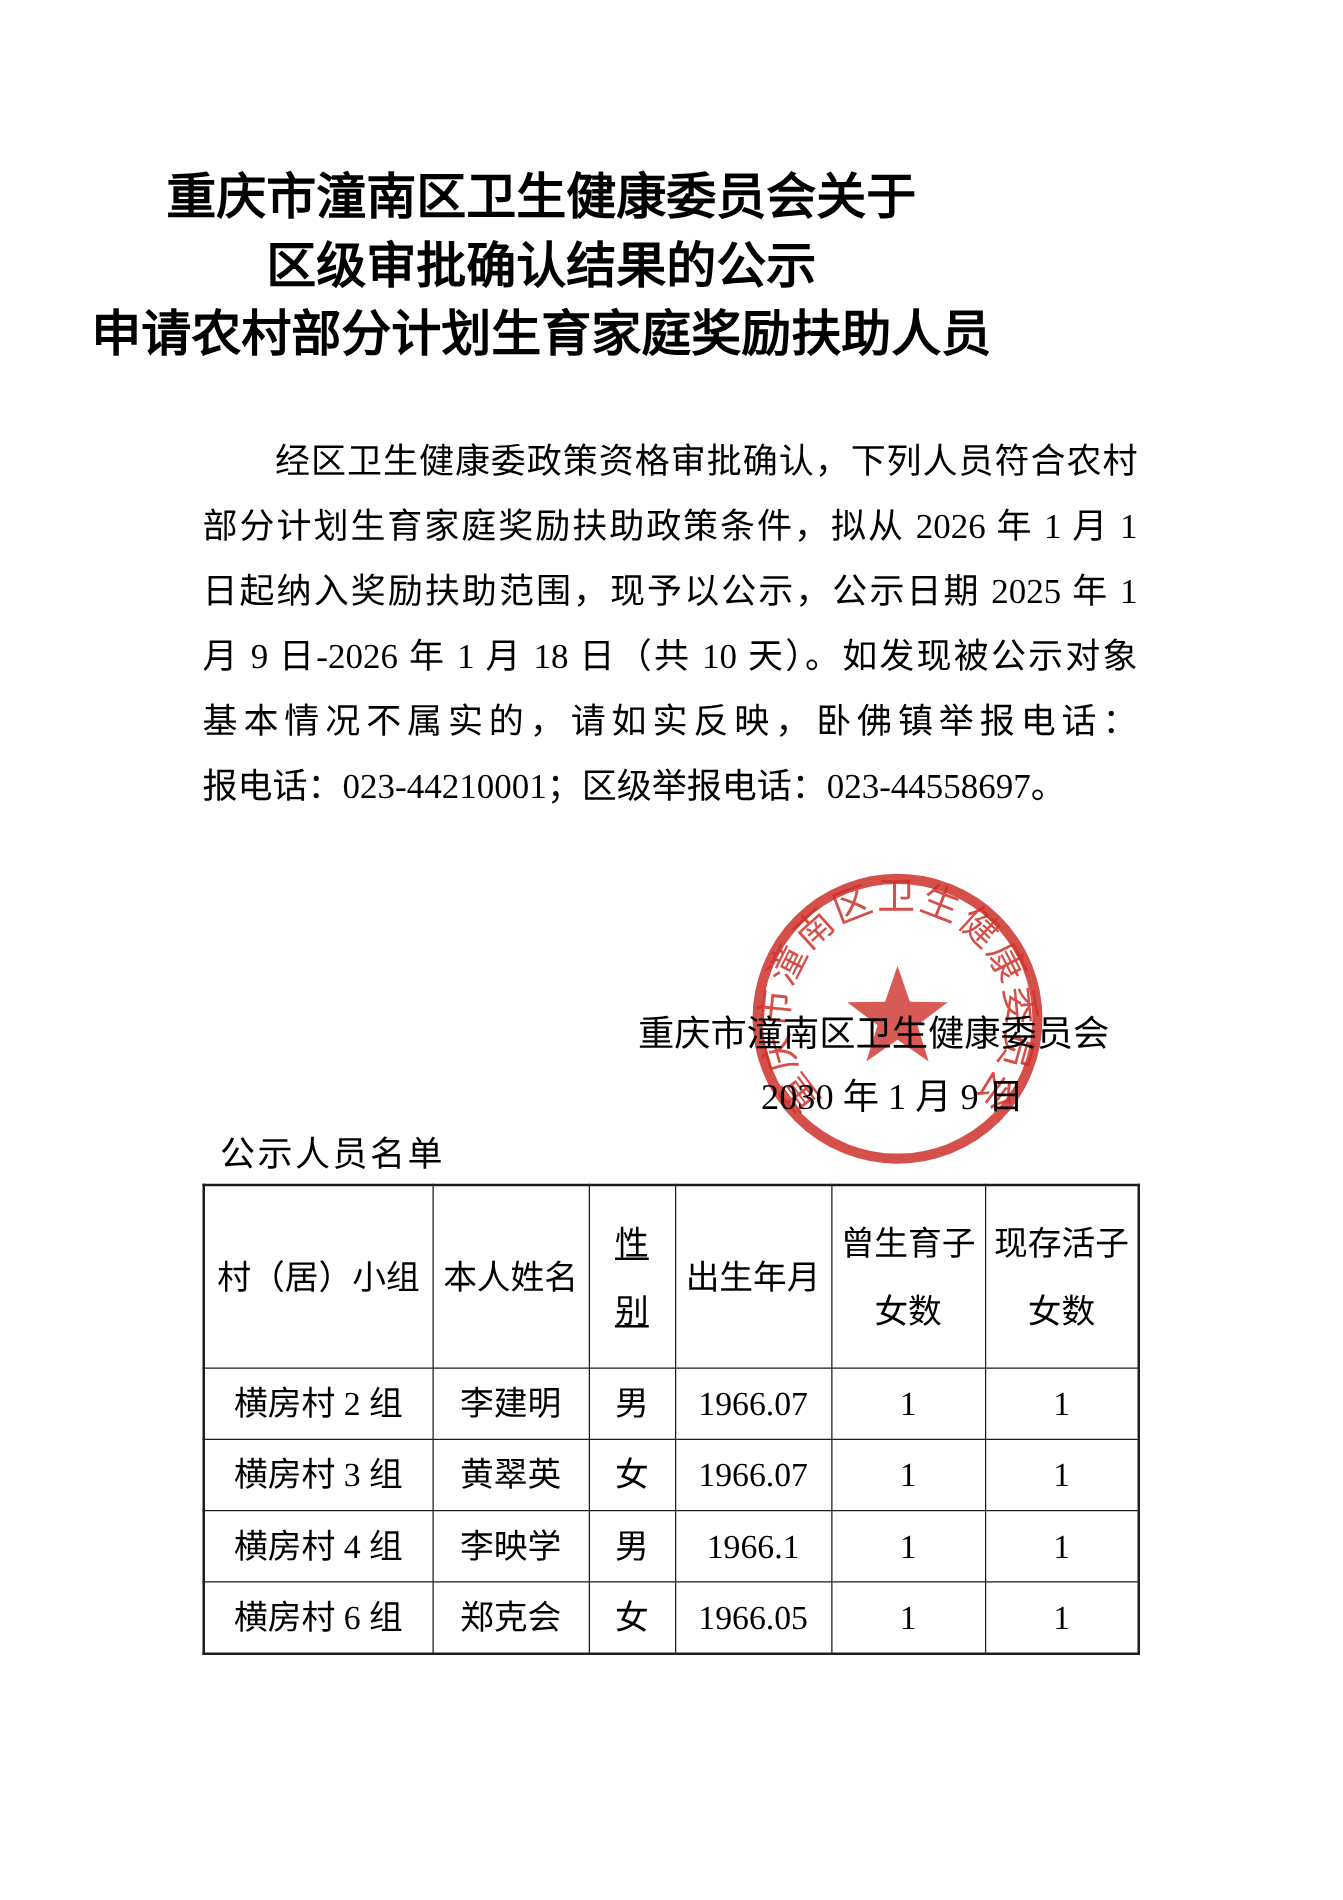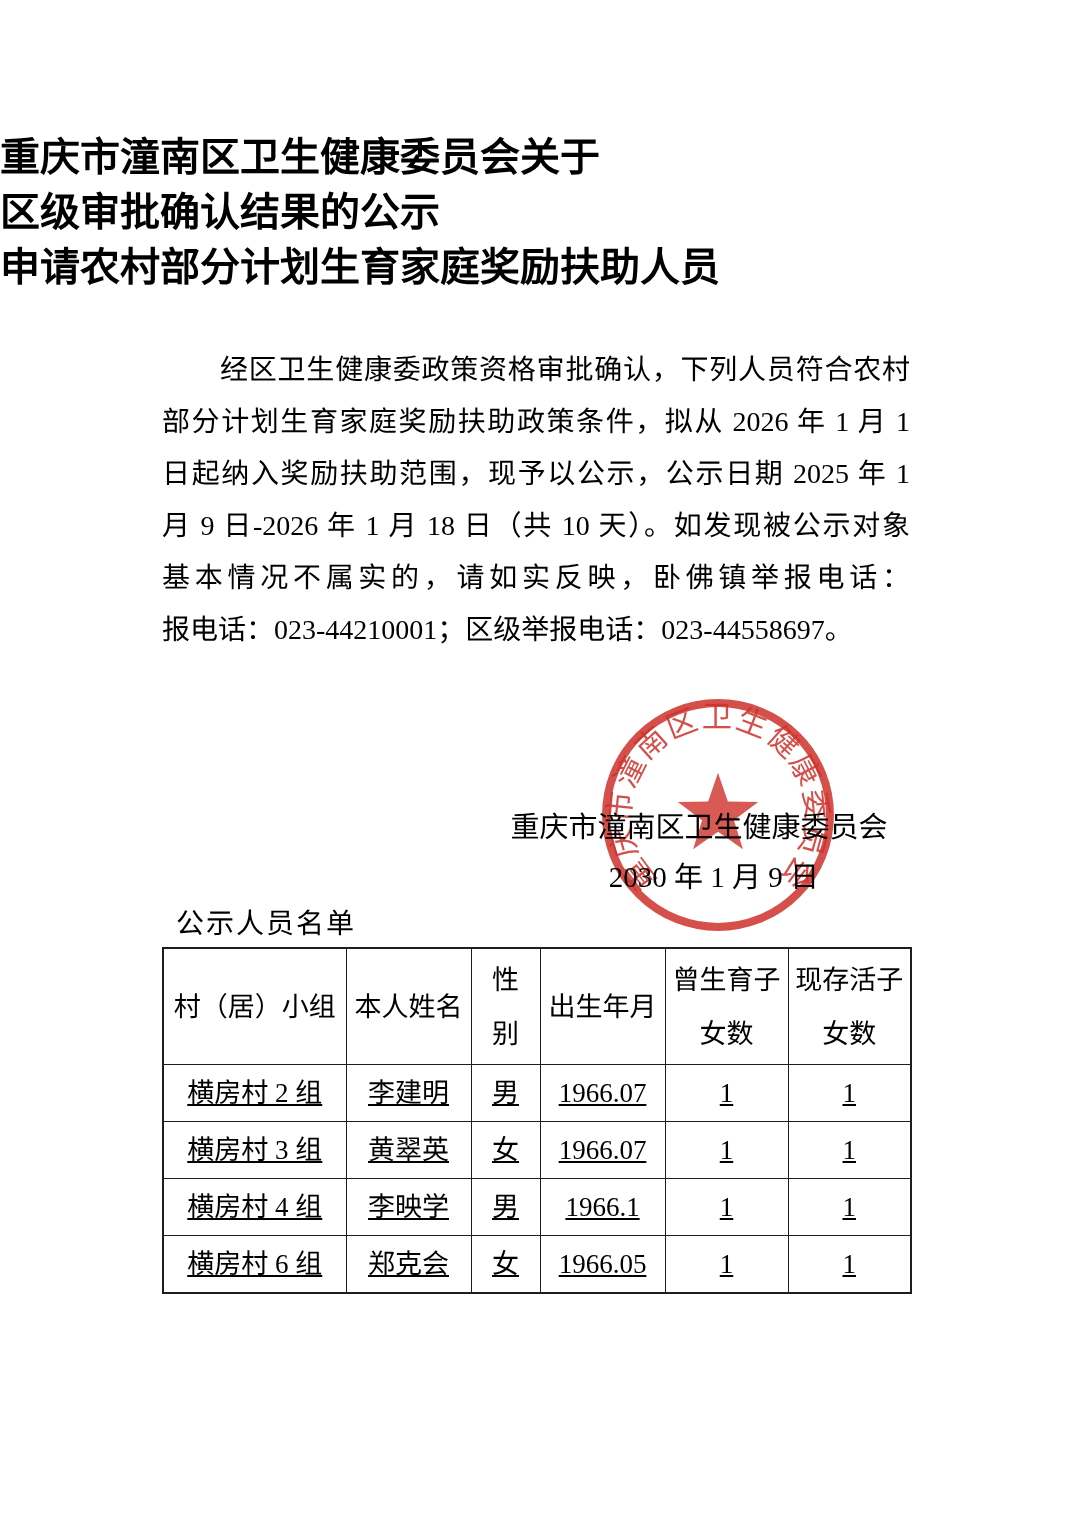--- a/index.html
+++ b/index.html
@@ -2,41 +2,41 @@
 <html lang="zh-CN"><head>
 <meta charset="utf-8">
 <style>
   html,body { margin:0; padding:0; background:#ffffff; }
   .page {
     position:relative; width:1074px; height:1520px; background:#ffffff;
     font-family:"Liberation Serif","DejaVu Serif",serif; color:#000; overflow:hidden;
   }
   .doc-title {
     position:absolute; top:130px; left:0; width:866px;
-    font-weight:700; font-size:40px; line-height:55px;
+    text-align:center; font-weight:700; font-size:40px; line-height:55px;
   }
   .body-par { position:absolute; top:344px; left:162px; width:748px; font-size:28px; }
   .body-par .bline { height:52px; line-height:52px; text-align:justify; text-align-last:justify; white-space:normal; }
   .body-par .bline.first { text-indent:58px; }
   .body-par .bline.last { text-align-last:left; }
   .sig-org  { position:absolute; top:803px; left:699px; transform:translateX(-50%); font-size:29px; white-space:nowrap; }
   .sig-date { position:absolute; top:853px; left:714px; transform:translateX(-50%); font-size:29px; white-space:nowrap; }
   .seal-svg { position:absolute; left:597px; top:694px; width:242px; height:242px; mix-blend-mode:multiply; }
   .roster-label { position:absolute; top:901px; left:176px; font-size:28px; letter-spacing:2px; }
   .roster {
     position:absolute; top:947px; left:162px; border-collapse:collapse; table-layout:fixed;
     font-size:27px; border:2px solid #1d1d1d;
   }
   .roster th, .roster td {
     border:1px solid #1d1d1d; text-align:center; vertical-align:middle;
     font-weight:normal; padding:0; overflow:hidden;
   }
   .roster thead th { height:115px; line-height:54px; }
-  .roster tbody td { height:56px; line-height:30px;text-decoration:underline; }
-  .roster th.gender-h { padding:0 17px; }
+  .roster tbody td { height:56px; line-height:30px; }
+  .roster th.gender-h { padding:15px 17px;text-decoration:underline; }
   .c0{width:183px}.c1{width:125px}.c2{width:69px}.c3{width:125px}.c4{width:123px}.c5{width:123px}
 </style>
 </head>
 <body>
 
 <div class="page">
 
   <div class="doc-title">
     <div>重庆市潼南区卫生健康委员会关于</div>
     <div>区级审批确认结果的公示</div>

